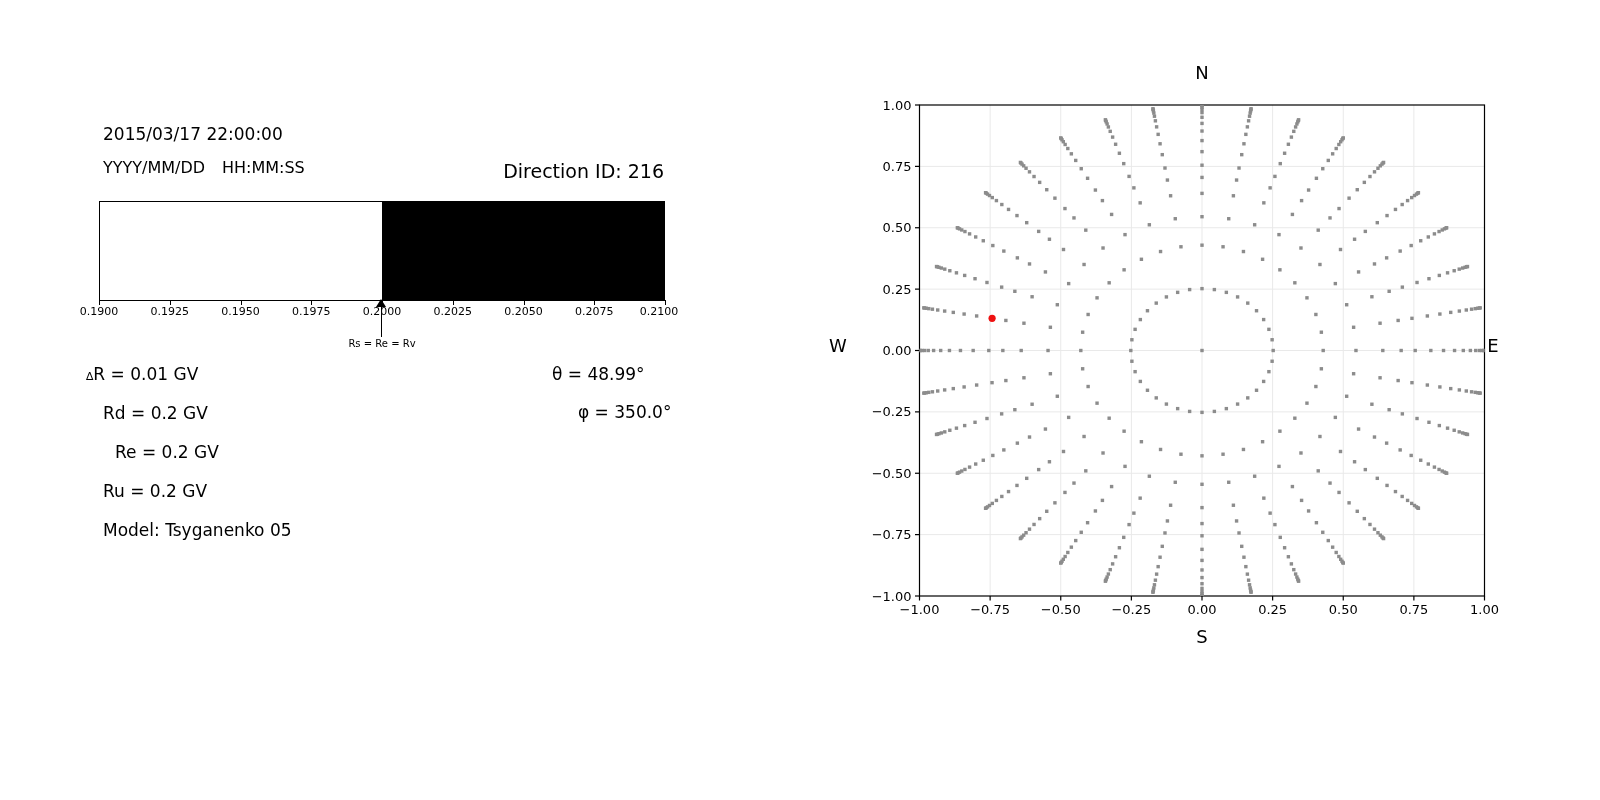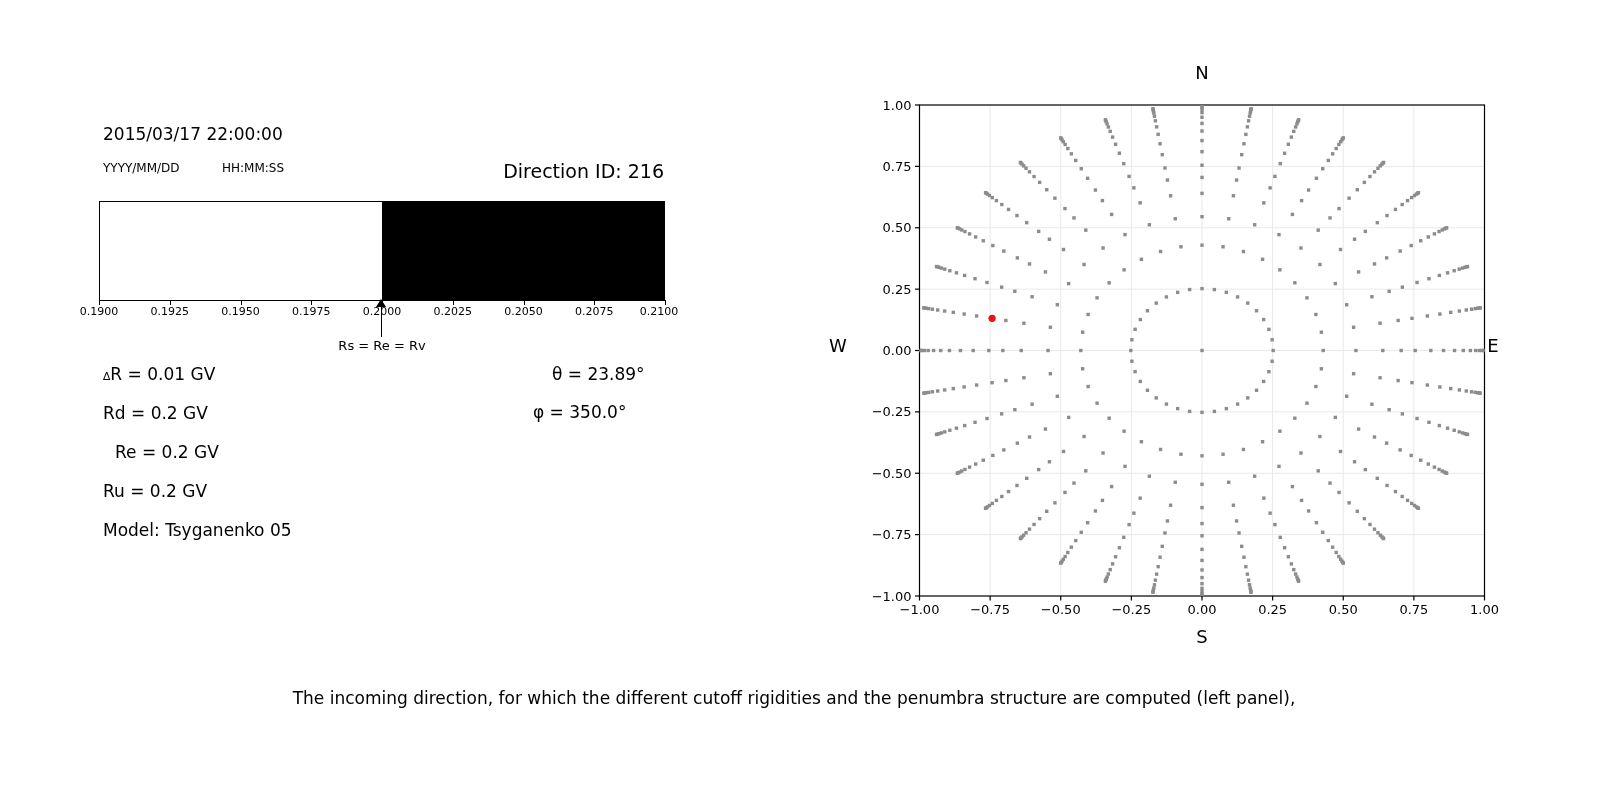--- a/index.html
+++ b/index.html
@@ -1,43 +1,43 @@
 <!DOCTYPE html>
 <html><head>
 <meta charset="utf-8">
 <style>
   html,body{margin:0;padding:0;background:#fff;}
   #fig{position:relative;width:1600px;height:800px;background:#ffffff;
        font-family:"DejaVu Sans","Liberation Sans",sans-serif;color:#000;overflow:hidden;}
   .abs{position:absolute;}
   .t17{font-size:17px;line-height:21px;}
   .t19{font-size:19px;line-height:23px;}
-  .t12{font-size:12px;line-height:14px;}
+  .t12{font-size:16px;line-height:14px;}
   #geo-text{left:103px;top:85px;}
   #datetime-text{left:103px;top:124px;}
   #date-format{left:103px;top:161px;}
   #time-format{left:222px;top:161px;}
   #direction-id{left:420px;top:160px;width:244px;text-align:right;}
   #penumbra-bar{left:99px;top:201px;width:566px;height:100px;border:1.5px solid #000;box-sizing:border-box;background:#fff;}
   #penumbra-white{position:absolute;left:0;top:0;width:50%;height:100%;background:#ffffff;}
   #penumbra-black{position:absolute;right:0;top:0;width:50%;height:100%;background:#000000;}
   #bar-axis{left:99px;top:300px;width:566px;height:22px;}
   .bar-tick-mark{position:absolute;top:0;width:1.2px;height:4.5px;background:#000;}
   .bar-tick-label{position:absolute;top:5px;transform:translateX(-50%);font-size:11px;white-space:nowrap;}
   #arrow-shaft{left:381px;top:306px;width:1.3px;height:31px;background:#000;}
   #arrow-head{left:376px;top:299px;width:0;height:0;border-left:5px solid transparent;border-right:5px solid transparent;border-bottom:8px solid #000;}
-  #arrow-label{left:306px;top:338px;width:152px;text-align:center;font-size:13px;}
+  #arrow-label{left:306px;top:338px;width:152px;text-align:center;font-size:10px;}
   .param{white-space:nowrap;}
-  #param-dr{left:103px;top:364px;}
+  #param-dr{left:86px;top:364px;}
   #param-rd{left:103px;top:403px;}
   #param-re{left:103px;top:442px;margin-left:12px;}
   #param-ru{left:103px;top:481px;}
   #param-model{left:103px;top:520px;}
   #param-theta{left:552px;top:364px;}
-  #param-phi{left:533px;top:402px;}
+  #param-phi{left:578px;top:402px;}
   .delta-sym{font-size:11px;}
   #caption-line1{left:0;top:688px;width:1588px;text-align:center;}
   #caption-line2{left:0;top:719px;width:1582px;text-align:center;}
   #credit{left:0;top:755px;width:1572px;text-align:center;font-size:11px;}
   svg text{font-family:"DejaVu Sans","Liberation Sans",sans-serif;fill:#000;}
 </style>
 </head>
 <body>
 
 <div id="fig">
@@ -74,21 +74,21 @@
 
   <div class="abs" id="arrow-head"></div>
   <div class="abs" id="arrow-shaft"></div>
   <div class="abs" id="arrow-label">Rs = Re = Rv</div>
 
   <div class="abs t17 param" id="param-dr"><span class="delta-sym">∆</span><span>R = 0.01 GV</span></div>
   <div class="abs t17 param" id="param-rd">Rd = 0.2 GV</div>
   <div class="abs t17 param" id="param-re">Re = 0.2 GV</div>
   <div class="abs t17 param" id="param-ru">Ru = 0.2 GV</div>
   <div class="abs t17 param" id="param-model">Model: Tsyganenko 05</div>
-  <div class="abs t17 param" id="param-theta">θ = 23.89°</div>
+  <div class="abs t17 param" id="param-theta">θ = 48.99°</div>
   <div class="abs t17 param" id="param-phi">φ = 350.0°</div>
 
   <svg class="abs" id="direction-plot" style="left:780px;top:40px;" width="760" height="620" viewBox="780 40 760 620">
     <defs>
       <clipPath id="plotclip">
           <rect x="919.5" y="105" width="565" height="491"></rect>
         </clipPath>
     </defs>
     <g id="grid-layer">
         <line x1="990.125" y1="105" x2="990.125" y2="596" stroke="#e9e9e9" stroke-width="1"></line>
@@ -724,15 +724,14 @@
         <rect x="1477.6735656552707" y="391.30273573437995" width="3.4" height="3.4" fill="#8c8c8c"></rect>
         <rect x="1478.5081902259487" y="391.43062761723166" width="3.4" height="3.4" fill="#8c8c8c"></rect>
         <circle cx="992.1025" cy="318.3395" r="3.6" fill="#ee1111"></circle>
       </g>
     <text id="compass-n" x="1202" y="79" font-size="18" text-anchor="middle">N</text>
     <text id="compass-s" x="1202" y="643" font-size="18" text-anchor="middle">S</text>
     <text id="compass-w" x="838" y="352" font-size="18" text-anchor="middle">W</text>
     <text id="compass-e" x="1493" y="352" font-size="18" text-anchor="middle">E</text>
   </svg>
 
-  <div class="abs t17" id="caption-line1">The incoming direction, for which the different cutoff rigidities and the penumbra structure are computed (left panel),</div>
 
 </div>
 
 </body></html>

